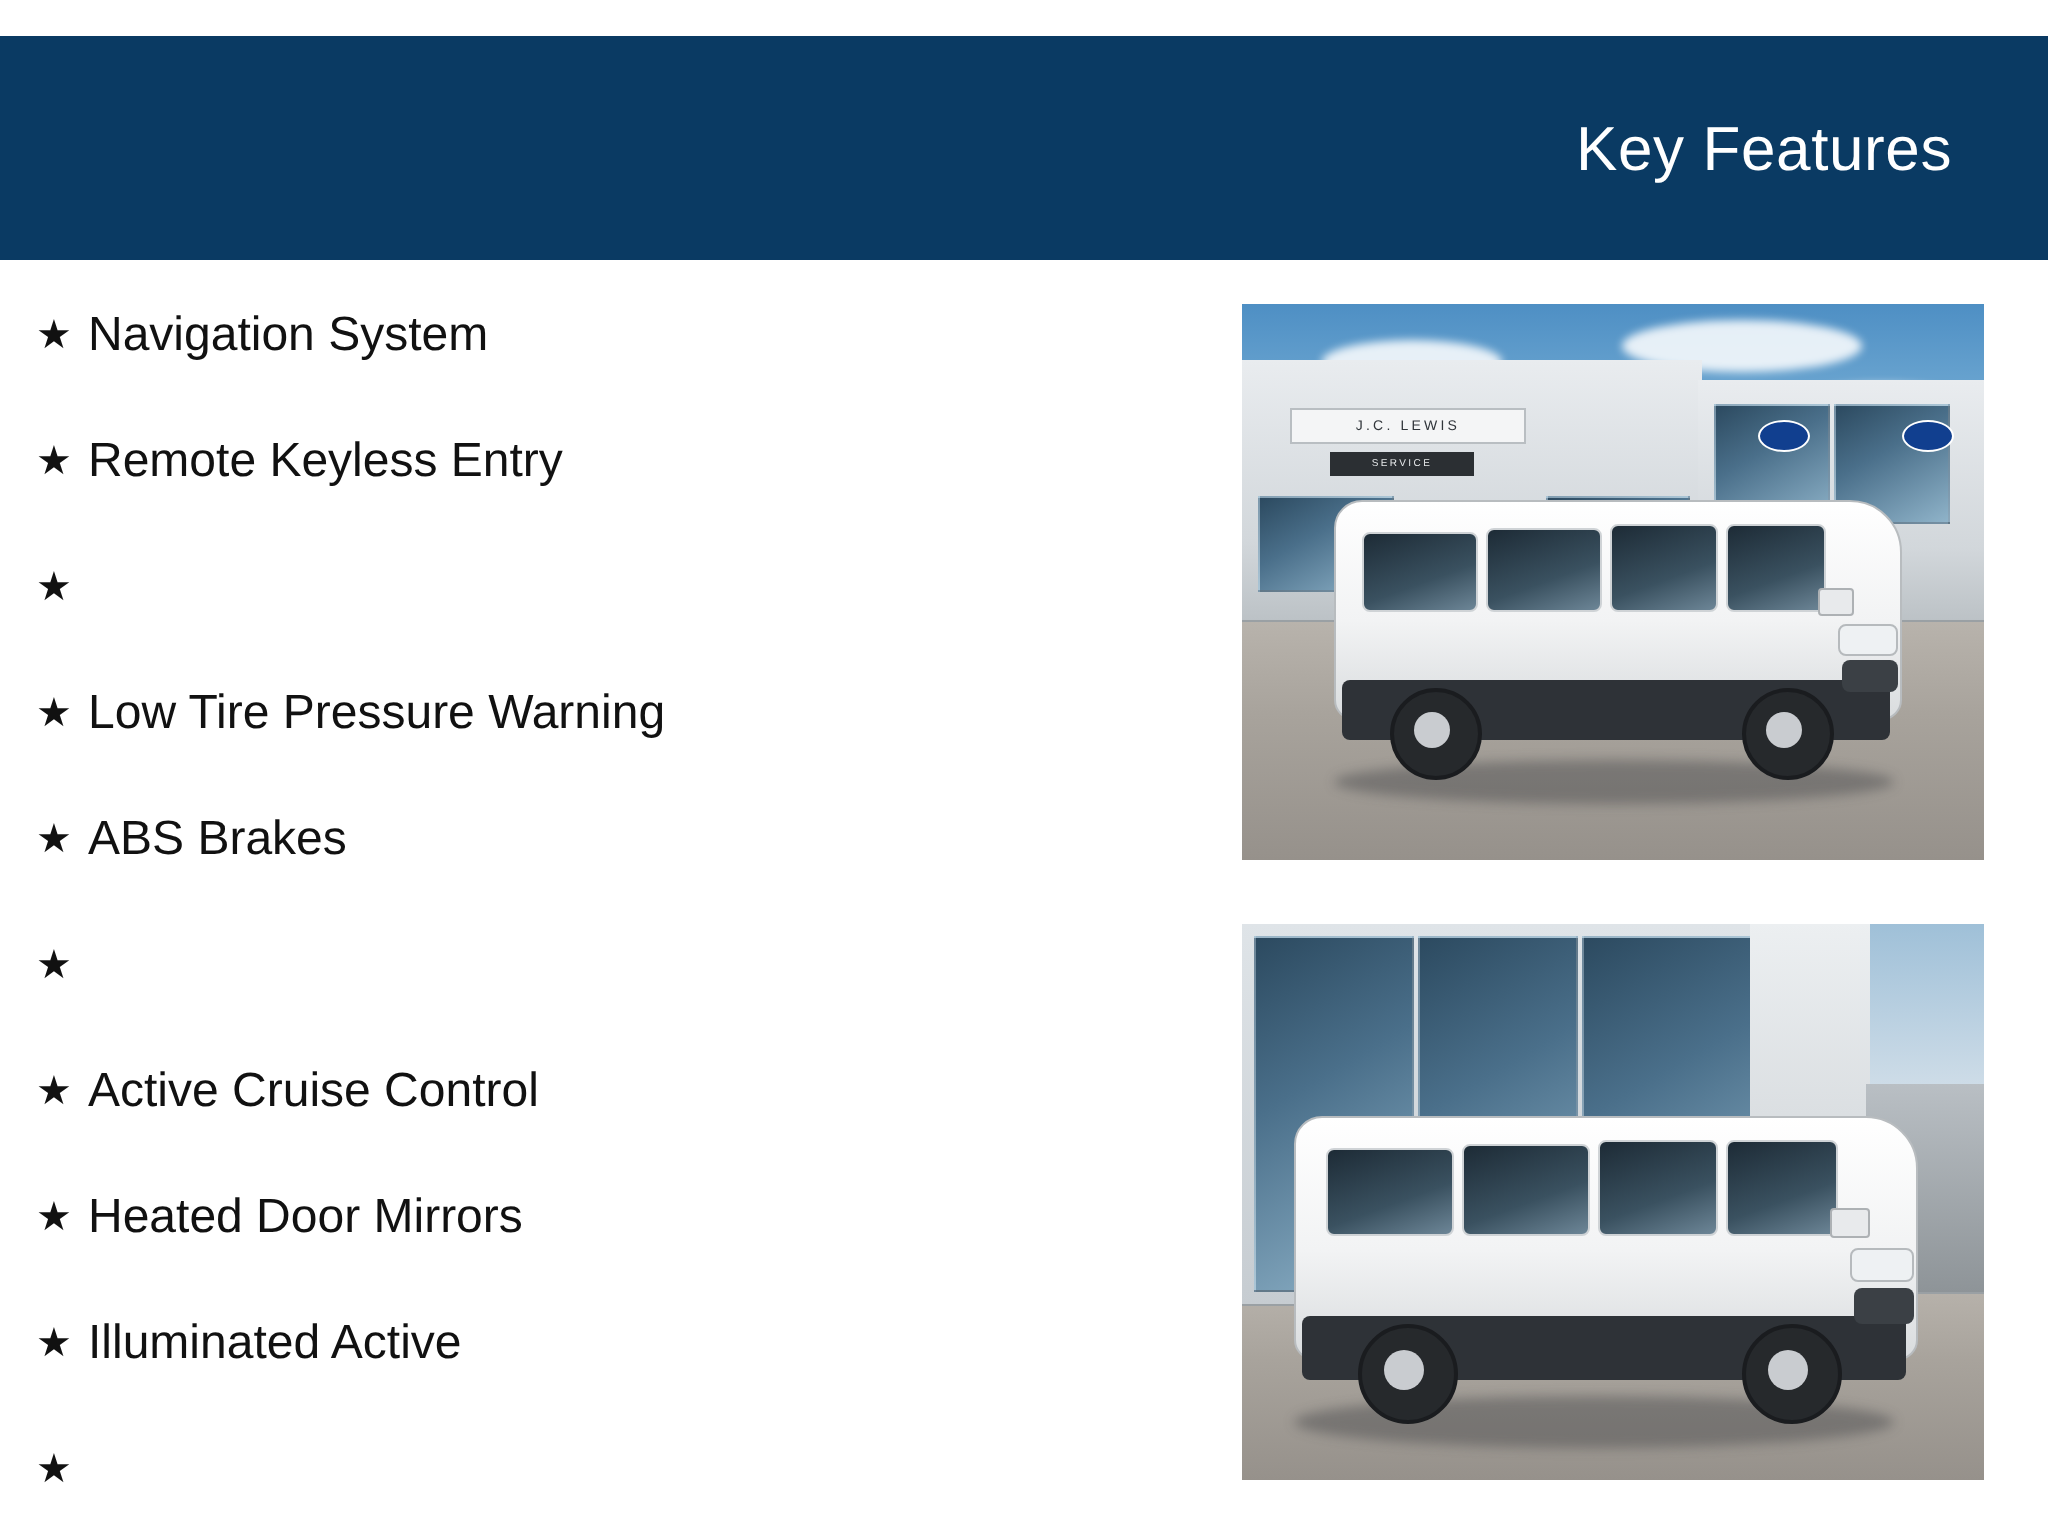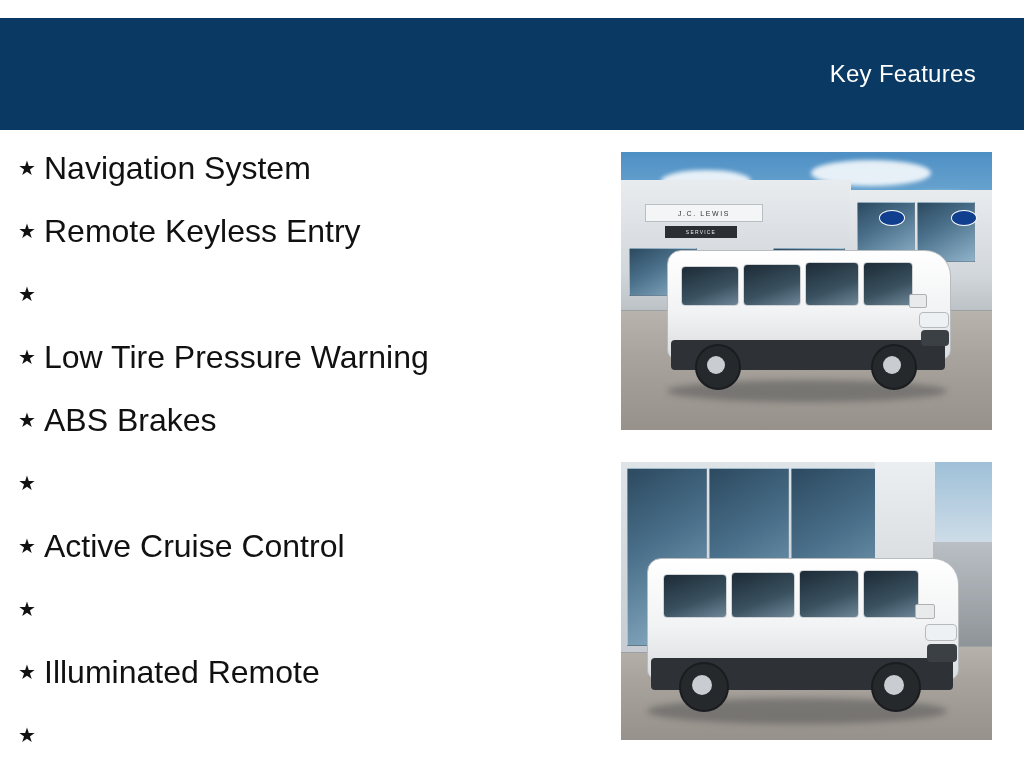--- a/index.html
+++ b/index.html
@@ -29,21 +29,21 @@
     background: #0a3a63;
     display: flex;
     align-items: center;
     justify-content: flex-end;
     box-sizing: border-box;
     padding-right: 48px;
   }
 
   .header-title {
     color: #ffffff;
-    font-size: 24px;
+    font-size: 31px;
     font-weight: 400;
     letter-spacing: 0.3px;
     line-height: 1;
   }
 
   
   .features {
     position: absolute;
     left: 0;
     top: 136px;
@@ -61,21 +61,21 @@
   .bullet-star {
     width: 34px;
     flex: 0 0 34px;
     text-align: center;
     font-size: 20px;
     line-height: 1;
     color: #111111;
   }
 
   .feature-label {
-    font-size: 32px;
+    font-size: 24px;
     color: #111111;
     line-height: 1;
     white-space: nowrap;
   }
 
   
   .photo {
     position: absolute;
     overflow: hidden;
     background: #cfd8de;
@@ -244,25 +244,26 @@
       <span class="bullet-star">★</span>
     </div>
 
     <div class="feature-row">
       <span class="bullet-star">★</span>
       <span class="feature-label">Active Cruise Control</span>
     </div>
 
     <div class="feature-row">
       <span class="bullet-star">★</span>
-    </div>
-
-    <div class="feature-row">
-      <span class="bullet-star">★</span>
-      <span class="feature-label">Illuminated Remote</span>
+      <span class="feature-label">Heated Door Mirrors</span>
+    </div>
+
+    <div class="feature-row">
+      <span class="bullet-star">★</span>
+      <span class="feature-label">Illuminated Active</span>
     </div>
 
     <div class="feature-row">
       <span class="bullet-star">★</span>
     </div>
 
   </div>
 
   <div class="photo photo-top">
     <div class="sky"></div>

